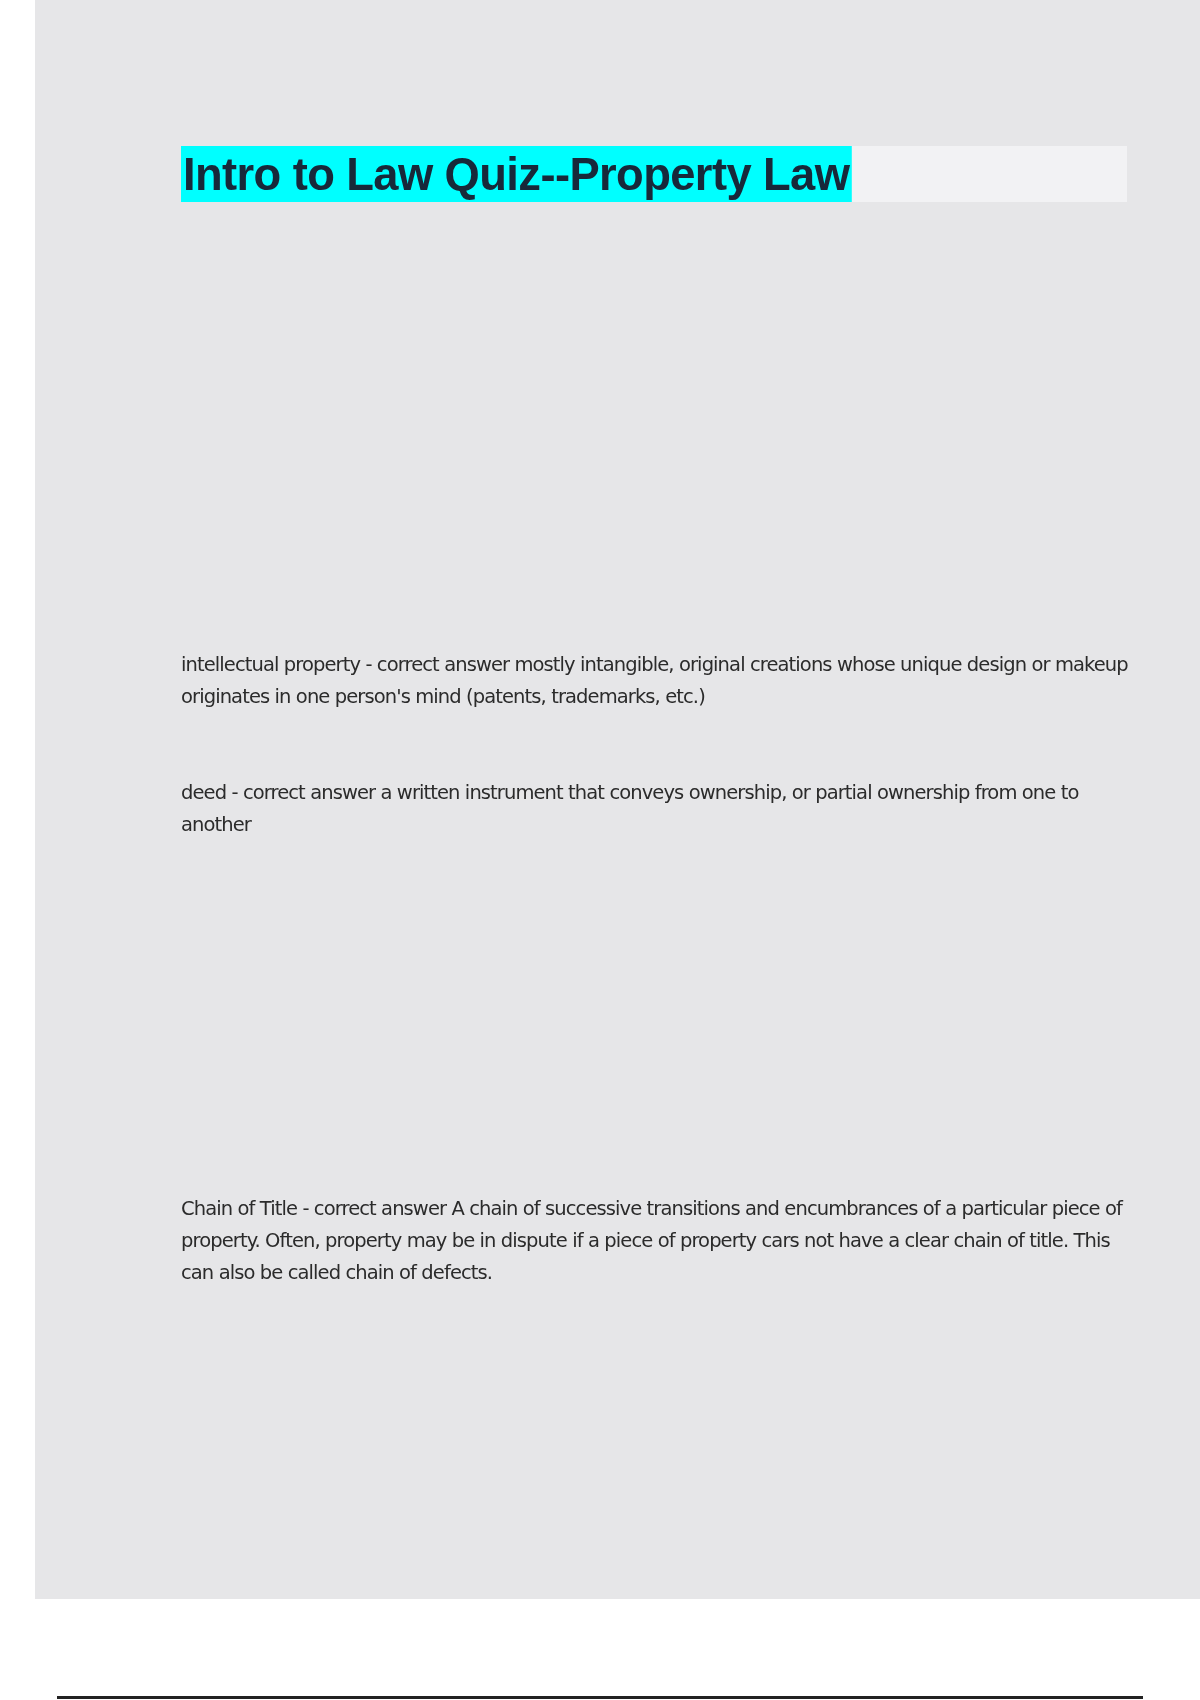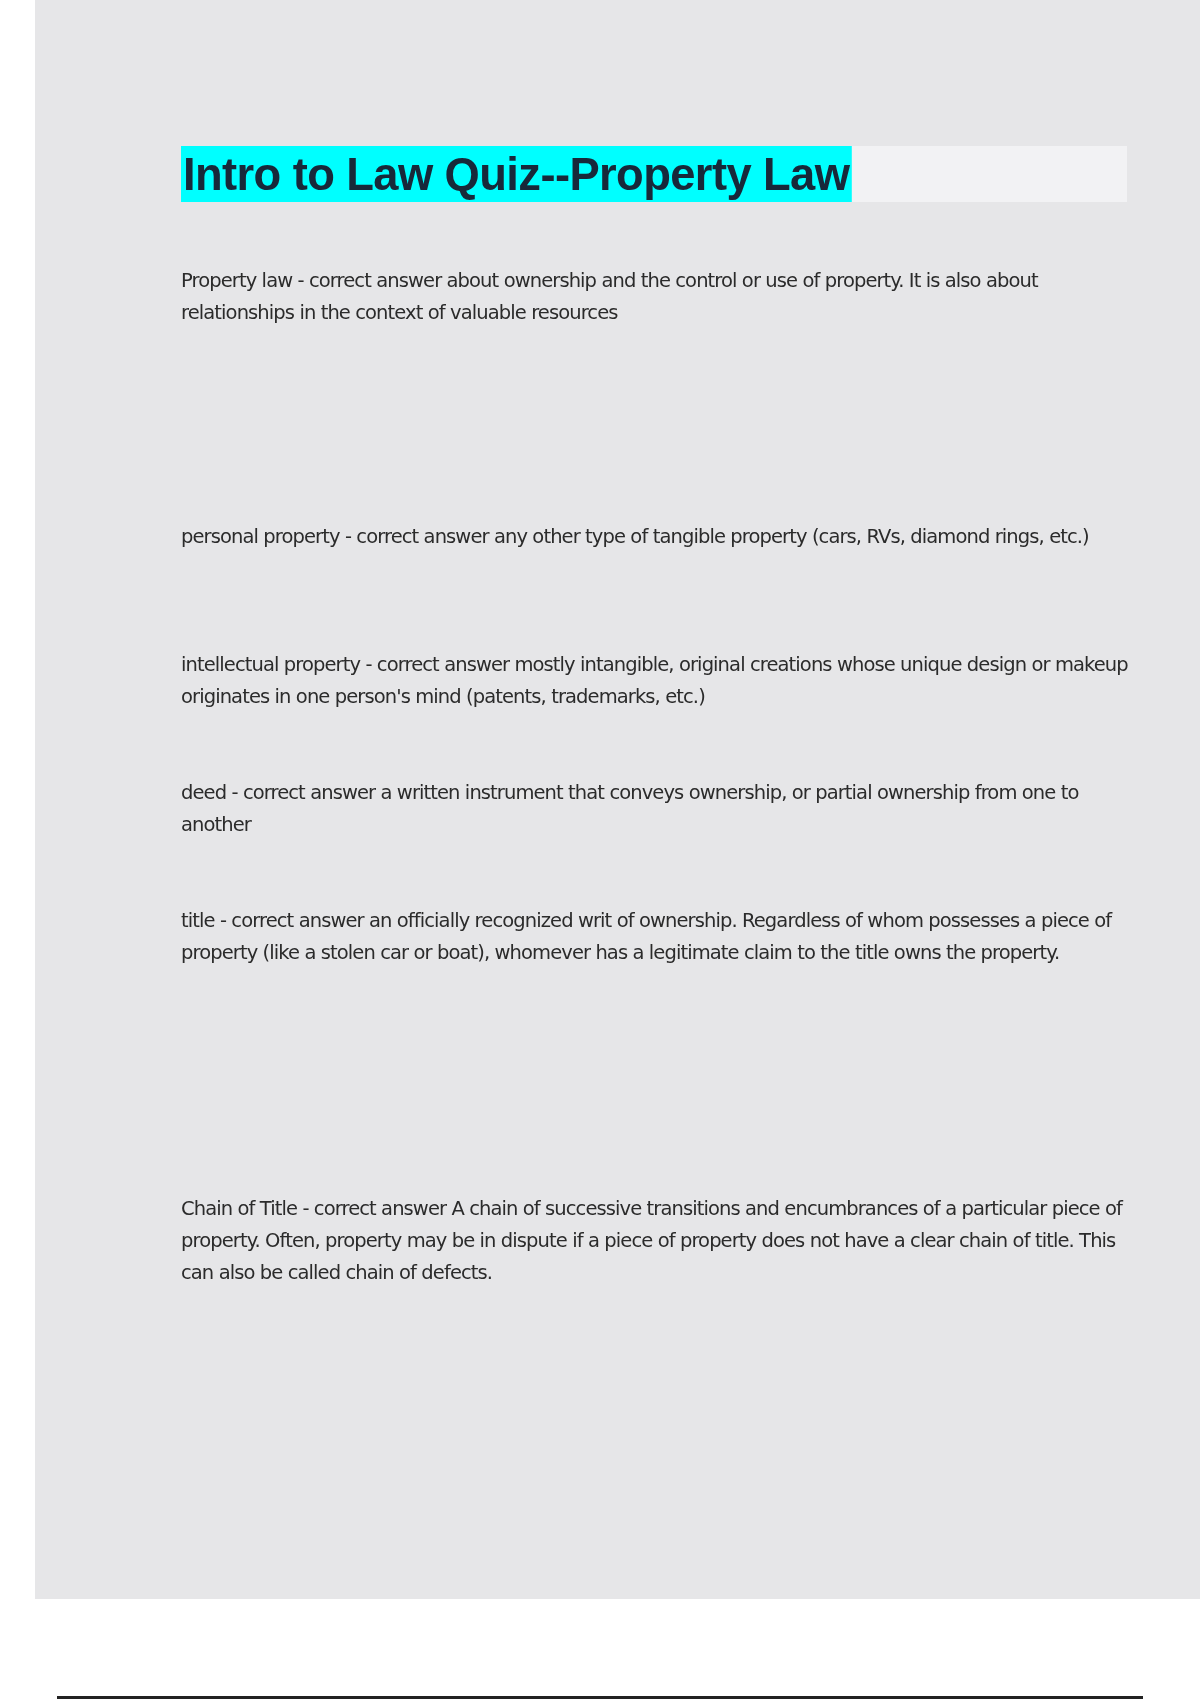--- a/index.html
+++ b/index.html
@@ -36,21 +36,18 @@
       background: #222;
     }
   </style>
 </head>
 <body>
 
 <div class="page-area">
   <div class="title-bar"></div>
   <div class="title">Intro to Law Quiz--Property Law</div>
 
-  <div class="entry" style="top:265px">Property law - correct answer about ownership and the control or use of property. It is also about relationships in the context of valuable resources</div>
-  <div class="entry" style="top:521px">personal property - correct answer any other type of tangible property (cars, RVs, diamond rings, etc.)</div>
   <div class="entry" style="top:777px">deed - correct answer a written instrument that conveys ownership, or partial ownership from one to another</div>
   <div class="entry" style="top:649px">intellectual property - correct answer mostly intangible, original creations whose unique design or makeup originates in one person's mind (patents, trademarks, etc.)</div>
-  <div class="entry" style="top:905px">title - correct answer an officially recognized writ of ownership. Regardless of whom possesses a piece of property (like a stolen car or boat), whomever has a legitimate claim to the title owns the property.</div>
-  <div class="entry" style="top:1193px">Chain of Title - correct answer A chain of successive transitions and encumbrances of a particular piece of property. Often, property may be in dispute if a piece of property does not have a clear chain of title. This can also be called chain of defects.</div>
+  <div class="entry" style="top:1193px">Chain of Title - correct answer A chain of successive transitions and encumbrances of a particular piece of property. Often, property may be in dispute if a piece of property cars not have a clear chain of title. This can also be called chain of defects.</div>
 </div>
 
 <div class="footer-line"></div>
 
 </body></html>

